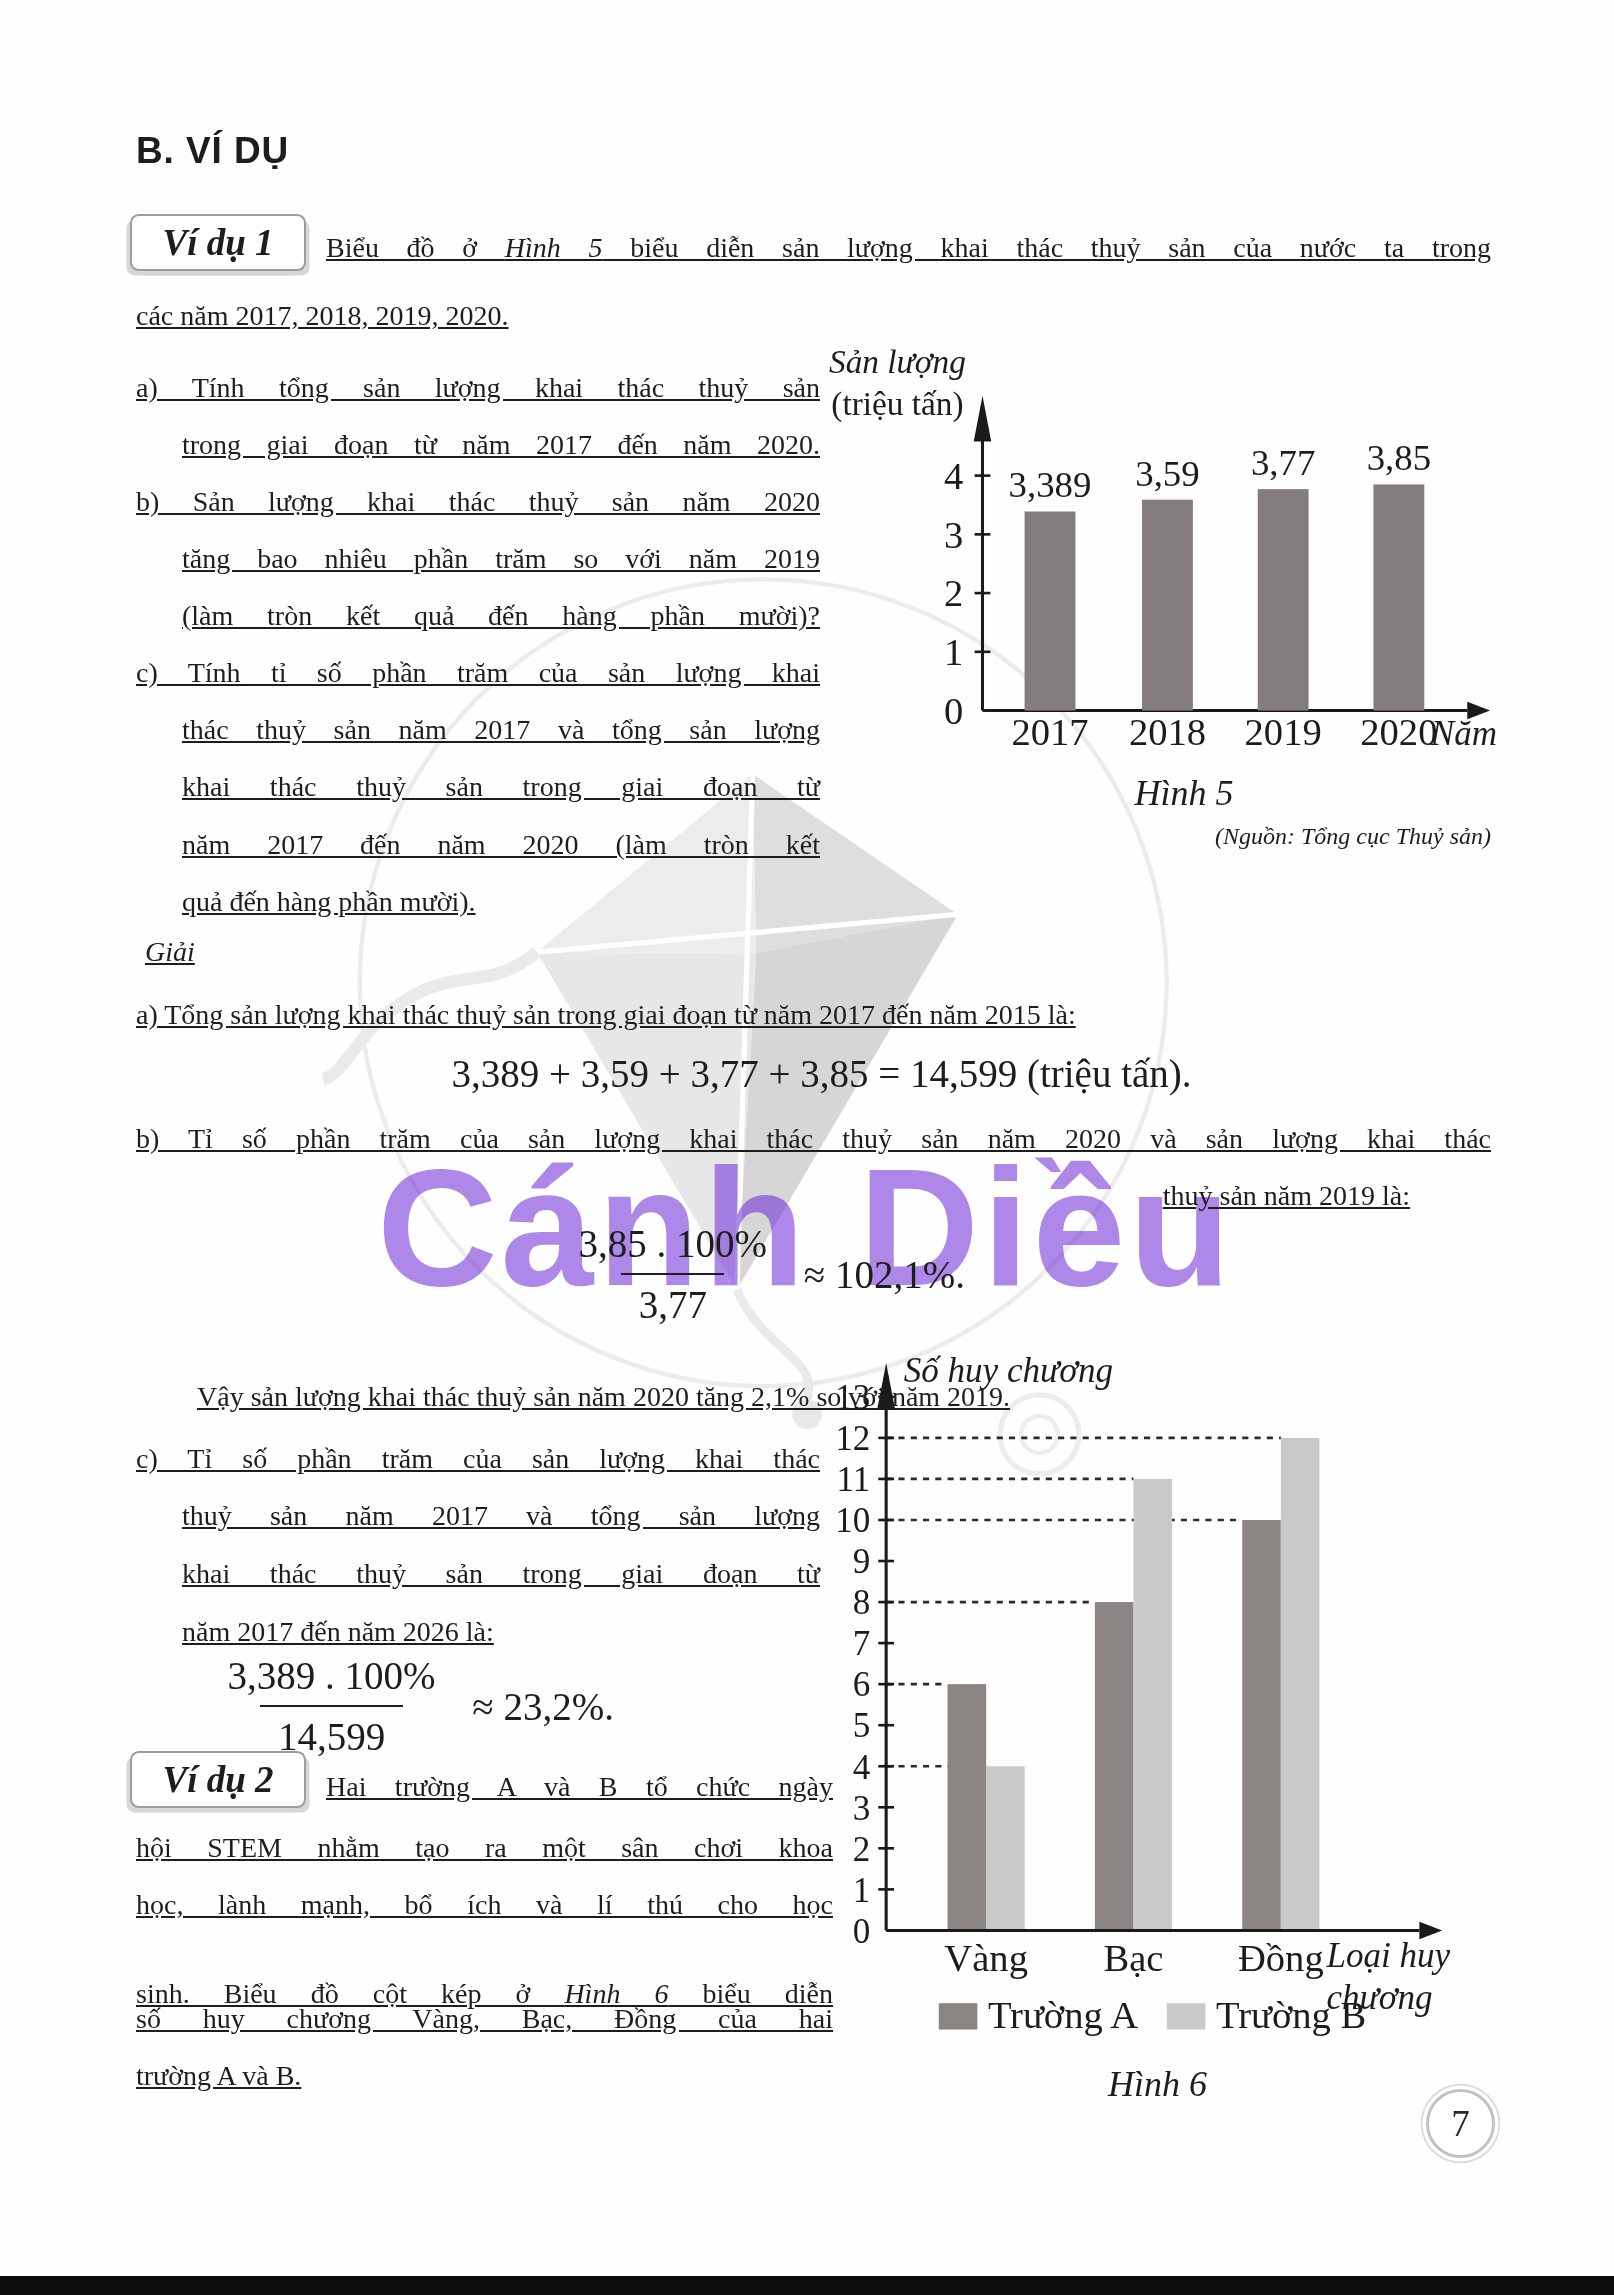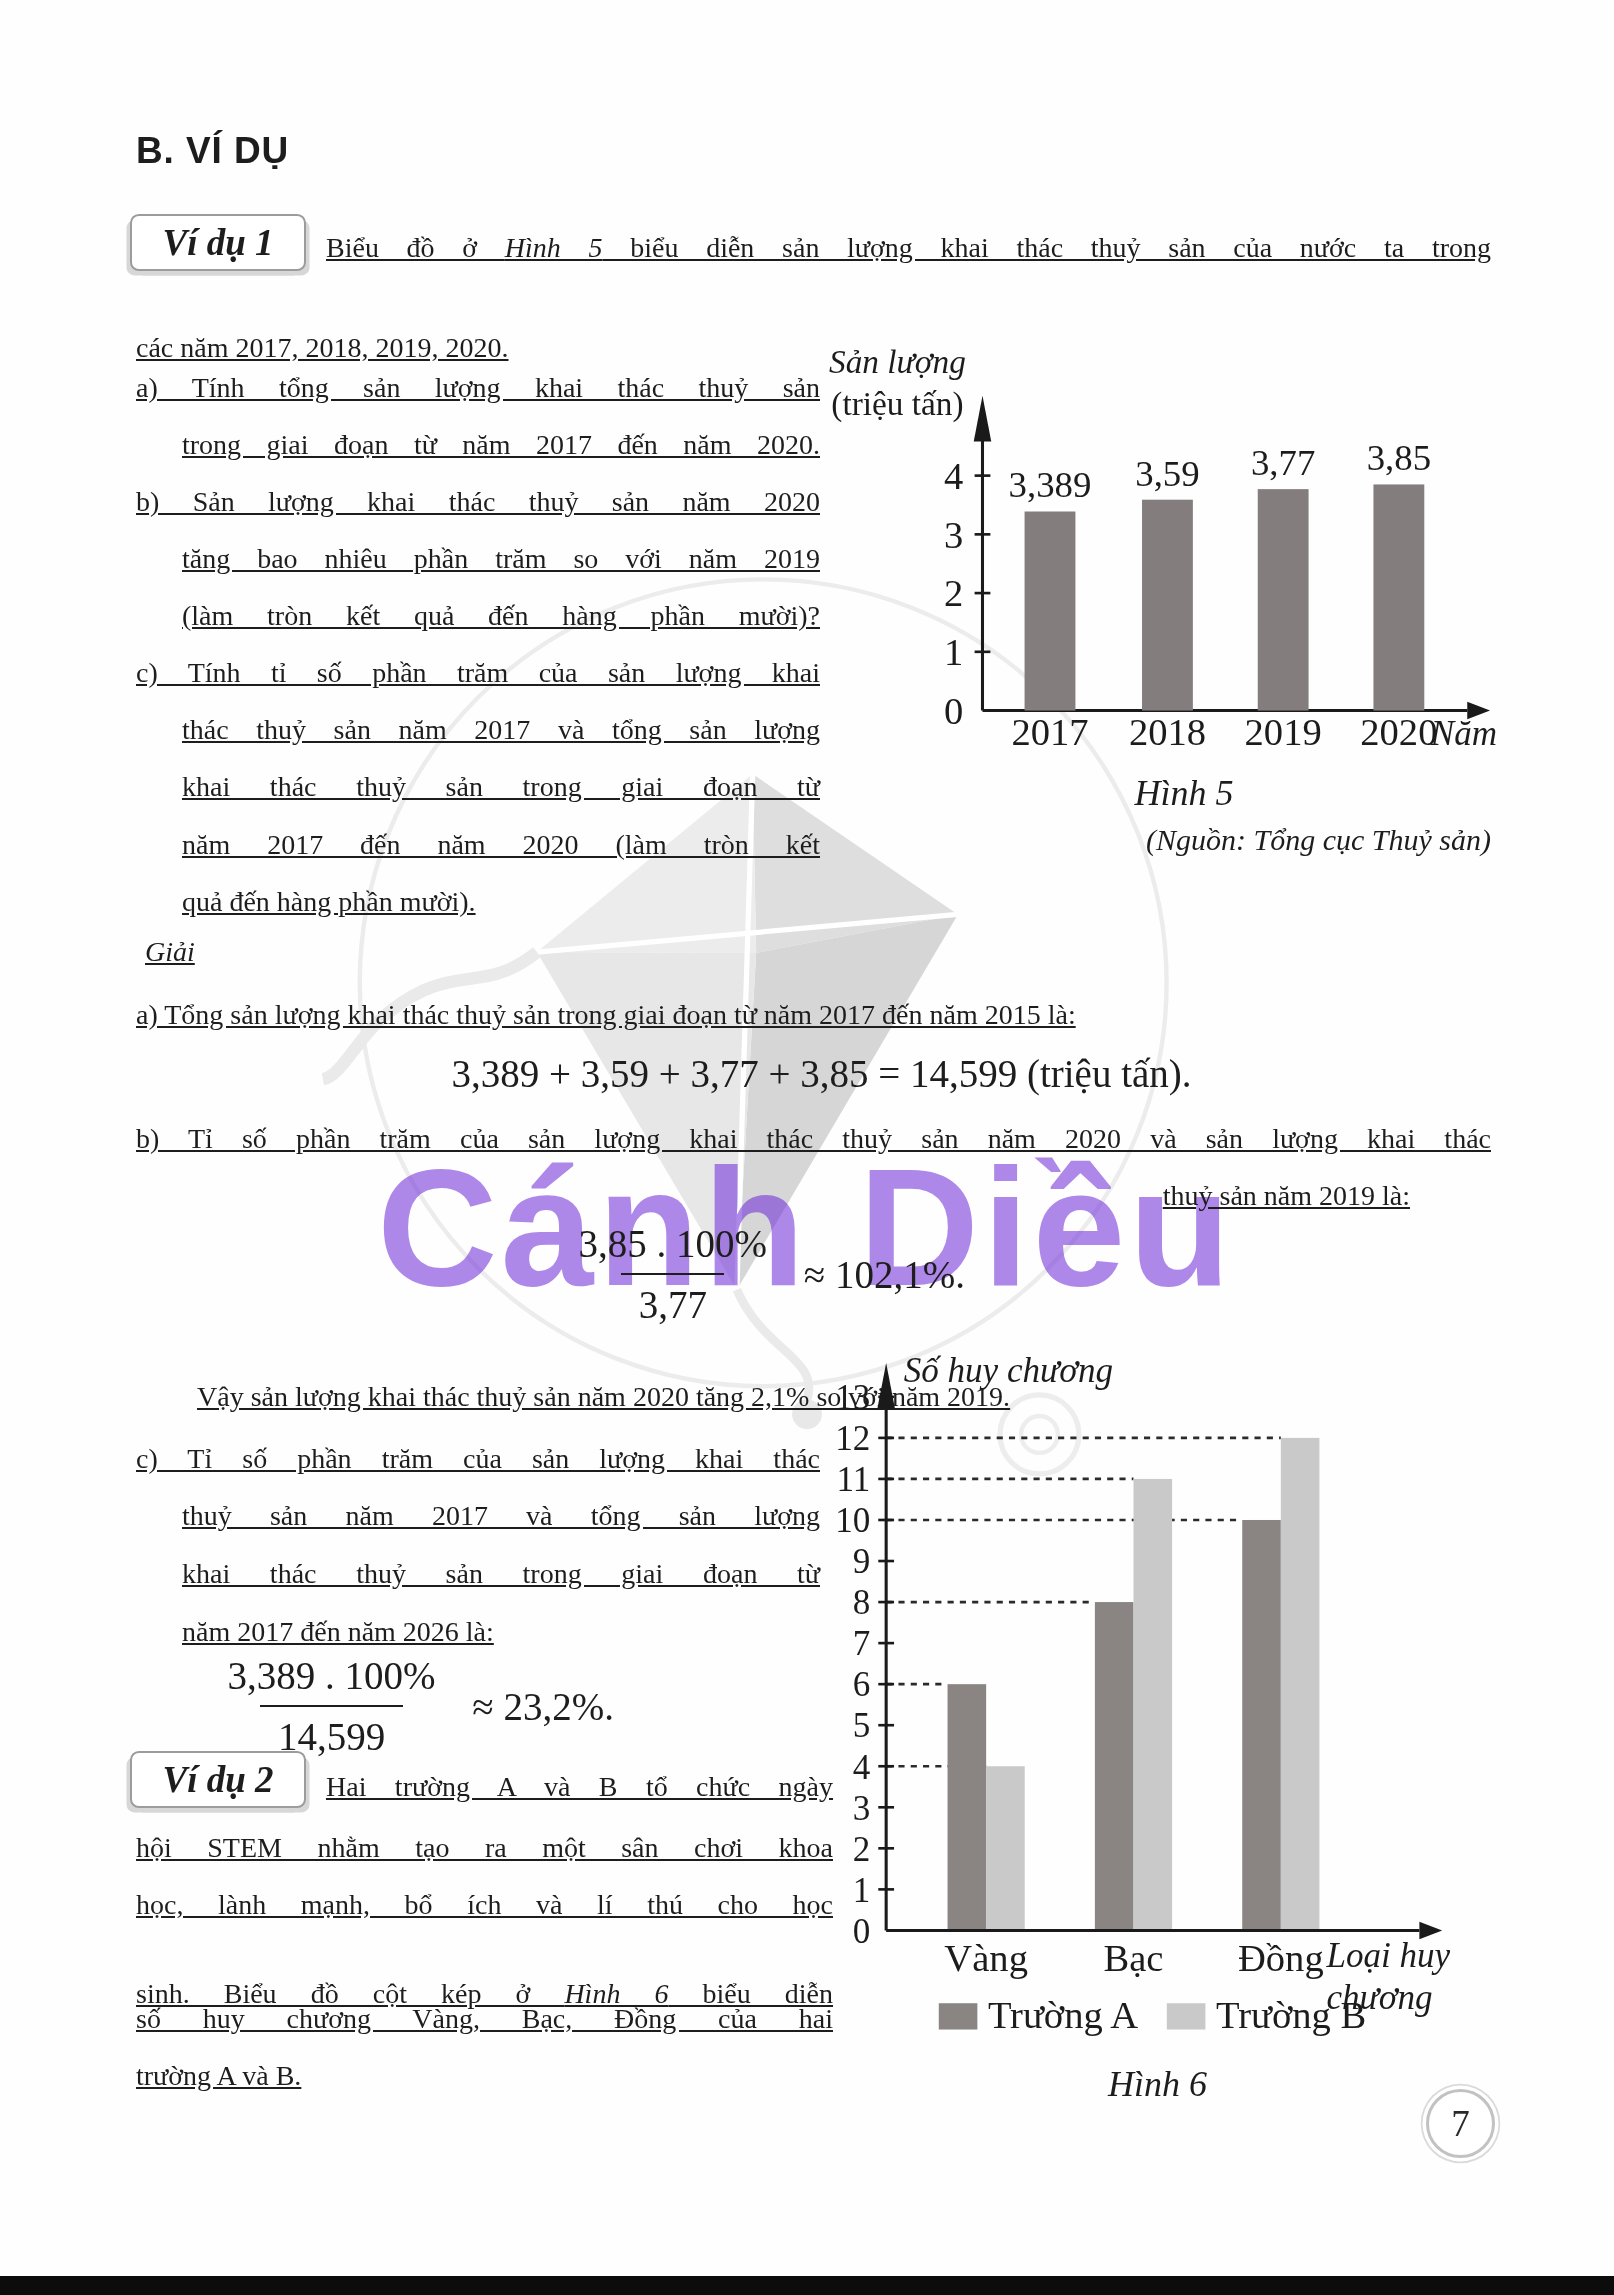--- a/index.html
+++ b/index.html
@@ -17,21 +17,21 @@
          width:172px;height:53px;background:#ffffff;border:2.6px solid #9c9c9c;border-radius:8.8px;
          box-shadow:-4.4px 5.3px 0 -0.9px #d7d7d7, 4.4px 5.3px 0 -0.9px #d7d7d7;
          font-size:37px;font-weight:bold;font-style:italic;}
   .eq{font-size:39px;text-align:center;}
   .frac-row{display:flex;align-items:center;justify-content:center;font-size:39px;}
   .frac{display:inline-flex;flex-direction:column;align-items:center;}
   .frac .num{padding:0 17.5px 7px;}
   .frac .den{border-top:2.6px solid #1d1d1d;padding:7px 17.5px 0;}
   .frac-res{margin-left:19.3px;}
   .caption{font-size:36px;font-style:italic;text-align:center;}
-  .source{font-size:30px;font-style:italic;text-align:right;}
+  .source{font-size:24px;font-style:italic;text-align:right;}
   .page-badge{display:flex;align-items:center;justify-content:center;width:63px;height:63px;
               border:3.5px solid #c2c2c2;border-radius:50%;box-shadow:0 0 0 3.5px #ffffff,0 0 0 5.3px #dadada;
               font-size:37px;color:#2a2a2a;background:#fff;}
   .bottom-bar{position:absolute;left:0;bottom:0;width:100%;height:19.3px;background:#0c0c0c;}
   .wm-text{font-size:167px;font-weight:bold;color:#6d28d9;opacity:.55;letter-spacing:3.5px;
            font-family:Liberation Sans, sans-serif;white-space:nowrap;}
   svg text{font-family:"Liberation Serif", serif;fill:#1c1c1c;}
 </style>
 </head>
 <body>
@@ -53,21 +53,21 @@
     <circle cx="835" cy="1045" r="21" fill="none" stroke="#ededed" stroke-width="5"></circle>
   </svg>
   <div class="abs wm wm-text" style="left:377px;top:1132px;">Cánh Diều</div>
 
   <div class="abs z1 heading" style="left:136px;top:130px;">B. VÍ DỤ</div>
 
   <div class="abs z1 badge" style="left:130px;top:214px;">Ví dụ 1</div>
   <div class="abs z1 body-line just" style="left:326px;top:221px;width:1165px;">
     <span>Biểu đồ ở </span><span class="italic">Hình 5</span><span> biểu diễn sản lượng khai thác thuỷ sản của nước ta trong</span>
   </div>
-  <div class="abs z1 body-line" style="left:136px;top:289px;width:1355px;margin-top:32px;">các năm 2017, 2018, 2019, 2020.</div>
+  <div class="abs z1 body-line" style="left:136px;top:289px;width:1355px;">các năm 2017, 2018, 2019, 2020.</div>
 
   <div class="abs z1 body-line just" style="left:136px;top:361px;width:684px;">a) Tính tổng sản lượng khai thác thuỷ sản</div>
   <div class="abs z1 body-line just indent" style="left:136px;top:418px;width:684px;">trong giai đoạn từ năm 2017 đến năm 2020.</div>
 
   <div class="abs z1 body-line just" style="left:136px;top:475px;width:684px;">b) Sản lượng khai thác thuỷ sản năm 2020</div>
   <div class="abs z1 body-line just indent" style="left:136px;top:532px;width:684px;">tăng bao nhiêu phần trăm so với năm 2019</div>
   <div class="abs z1 body-line just indent" style="left:136px;top:589px;width:684px;">(làm tròn kết quả đến hàng phần mười)?</div>
 
   <div class="abs z1 body-line just" style="left:136px;top:646px;width:684px;">c) Tính tỉ số phần trăm của sản lượng khai</div>
   <div class="abs z1 body-line just indent" style="left:136px;top:703px;width:684px;">thác thuỷ sản năm 2017 và tổng sản lượng</div>

